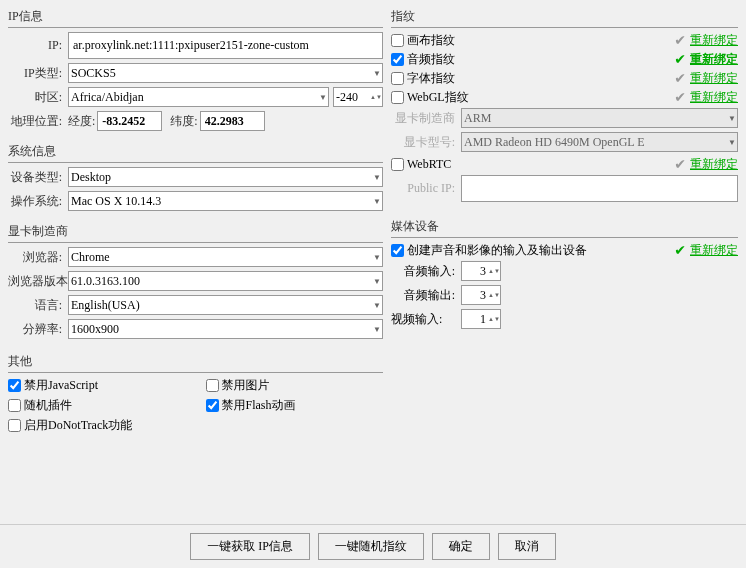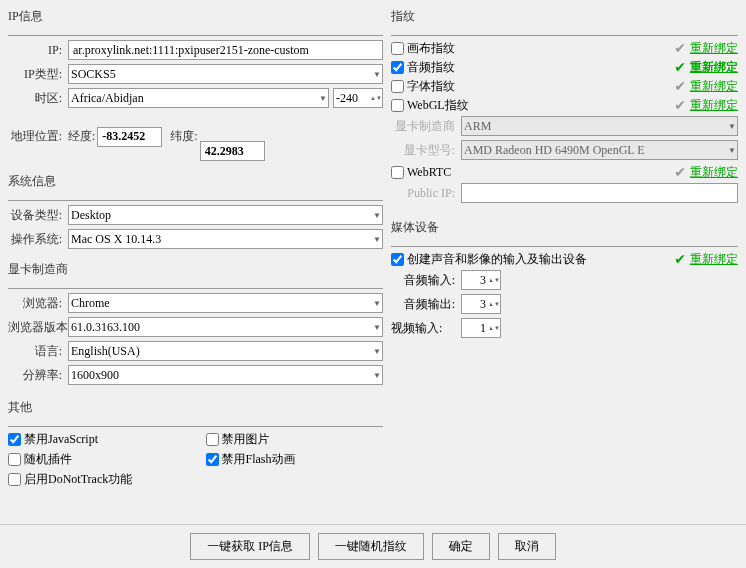--- a/index.html
+++ b/index.html
@@ -2,24 +2,24 @@
 <html><head>
   <meta charset="utf-8">
   <style>
     * { box-sizing: border-box; margin: 0; padding: 0; font-family: 'SimSun', '宋体', serif; font-size: 12px; }
     body { background: #f0f0f0; width: 746px; height: 568px; overflow: hidden; }
     .main-container { display: flex; flex-direction: column; height: 568px; background: #f0f0f0; }
     .content-area { display: flex; flex: 1; padding: 8px; gap: 8px; }
     .left-panel { width: 375px; display: flex; flex-direction: column; gap: 8px; }
     .right-panel { flex: 1; display: flex; flex-direction: column; gap: 8px; }
     .section { background: #f0f0f0; }
-    .section-title { font-size: 12px; color: #333; margin-bottom: 4px; padding-bottom: 10px; border-bottom: 1px solid #999; font-weight: normal; }
+    .section-title { font-size: 12px; color: #333; margin-bottom: 4px; padding-bottom: 2px; border-bottom: 1px solid #999; font-weight: normal; }
     .form-row { display: flex; align-items: center; margin-bottom: 4px; }
     .form-label { width: 60px; text-align: right; padding-right: 6px; color: #333; white-space: nowrap; flex-shrink: 0; }
-    .form-input { border: 1px solid #999; background: white; padding: 2px 4px; height: 20px; font-size: 12px; }
+    .form-input { border: 1px solid #999; background: white; padding: 2px 4px; height: 27px; font-size: 12px; }
     .form-input-full { flex: 1; }
     .form-select { border: 1px solid #999; background: white; padding: 1px 2px; height: 20px; font-size: 12px; appearance: none; -webkit-appearance: none; padding-right: 16px; position: relative; }
     .select-wrapper { position: relative; display: flex; align-items: center; }
     .select-wrapper::after { content: '▼'; position: absolute; right: 2px; font-size: 8px; pointer-events: none; color: #666; }
     .select-full { flex: 1; }
     .geo-label { color: #333; white-space: nowrap; }
     .geo-input { width: 70px; border: 1px solid #999; background: white; padding: 2px 4px; height: 20px; font-size: 12px; font-weight: bold; }
     .tz-offset-wrapper { position: relative; display: flex; align-items: center; }
     .tz-offset-wrapper::after { content: '▲▼'; position: absolute; right: 1px; font-size: 6px; pointer-events: none; color: #666; line-height: 1; }
     .tz-offset { width: 50px; border: 1px solid #999; background: white; padding: 2px 2px; height: 20px; font-size: 12px; padding-right: 14px; }
@@ -76,21 +76,21 @@
           <div class="tz-offset-wrapper" style="margin-left:4px">
             <input class="tz-offset" type="text" value="-240" style="">
           </div>
         </div>
 
         <div class="form-row">
           <span class="form-label">地理位置:</span>
           <span class="geo-label" style="margin-right:2px">经度:</span>
           <input class="geo-input" type="text" value="-83.2452" style="width: 65px;">
           <span class="geo-label" style="margin-left:8px;margin-right:2px">纬度:</span>
-          <input class="geo-input" type="text" value="42.2983" style="width: 65px; margin-top: 29px;">
+          <input class="geo-input" type="text" value="42.2983" style="width: 65px;">
         </div>
       </div>
 
       <div class="section">
         <div class="section-title">系统信息</div>
         <div class="form-row">
           <span class="form-label">设备类型:</span>
           <div class="select-wrapper select-full">
             <select class="form-select" style="width:100%">
               <option>Desktop</option>

